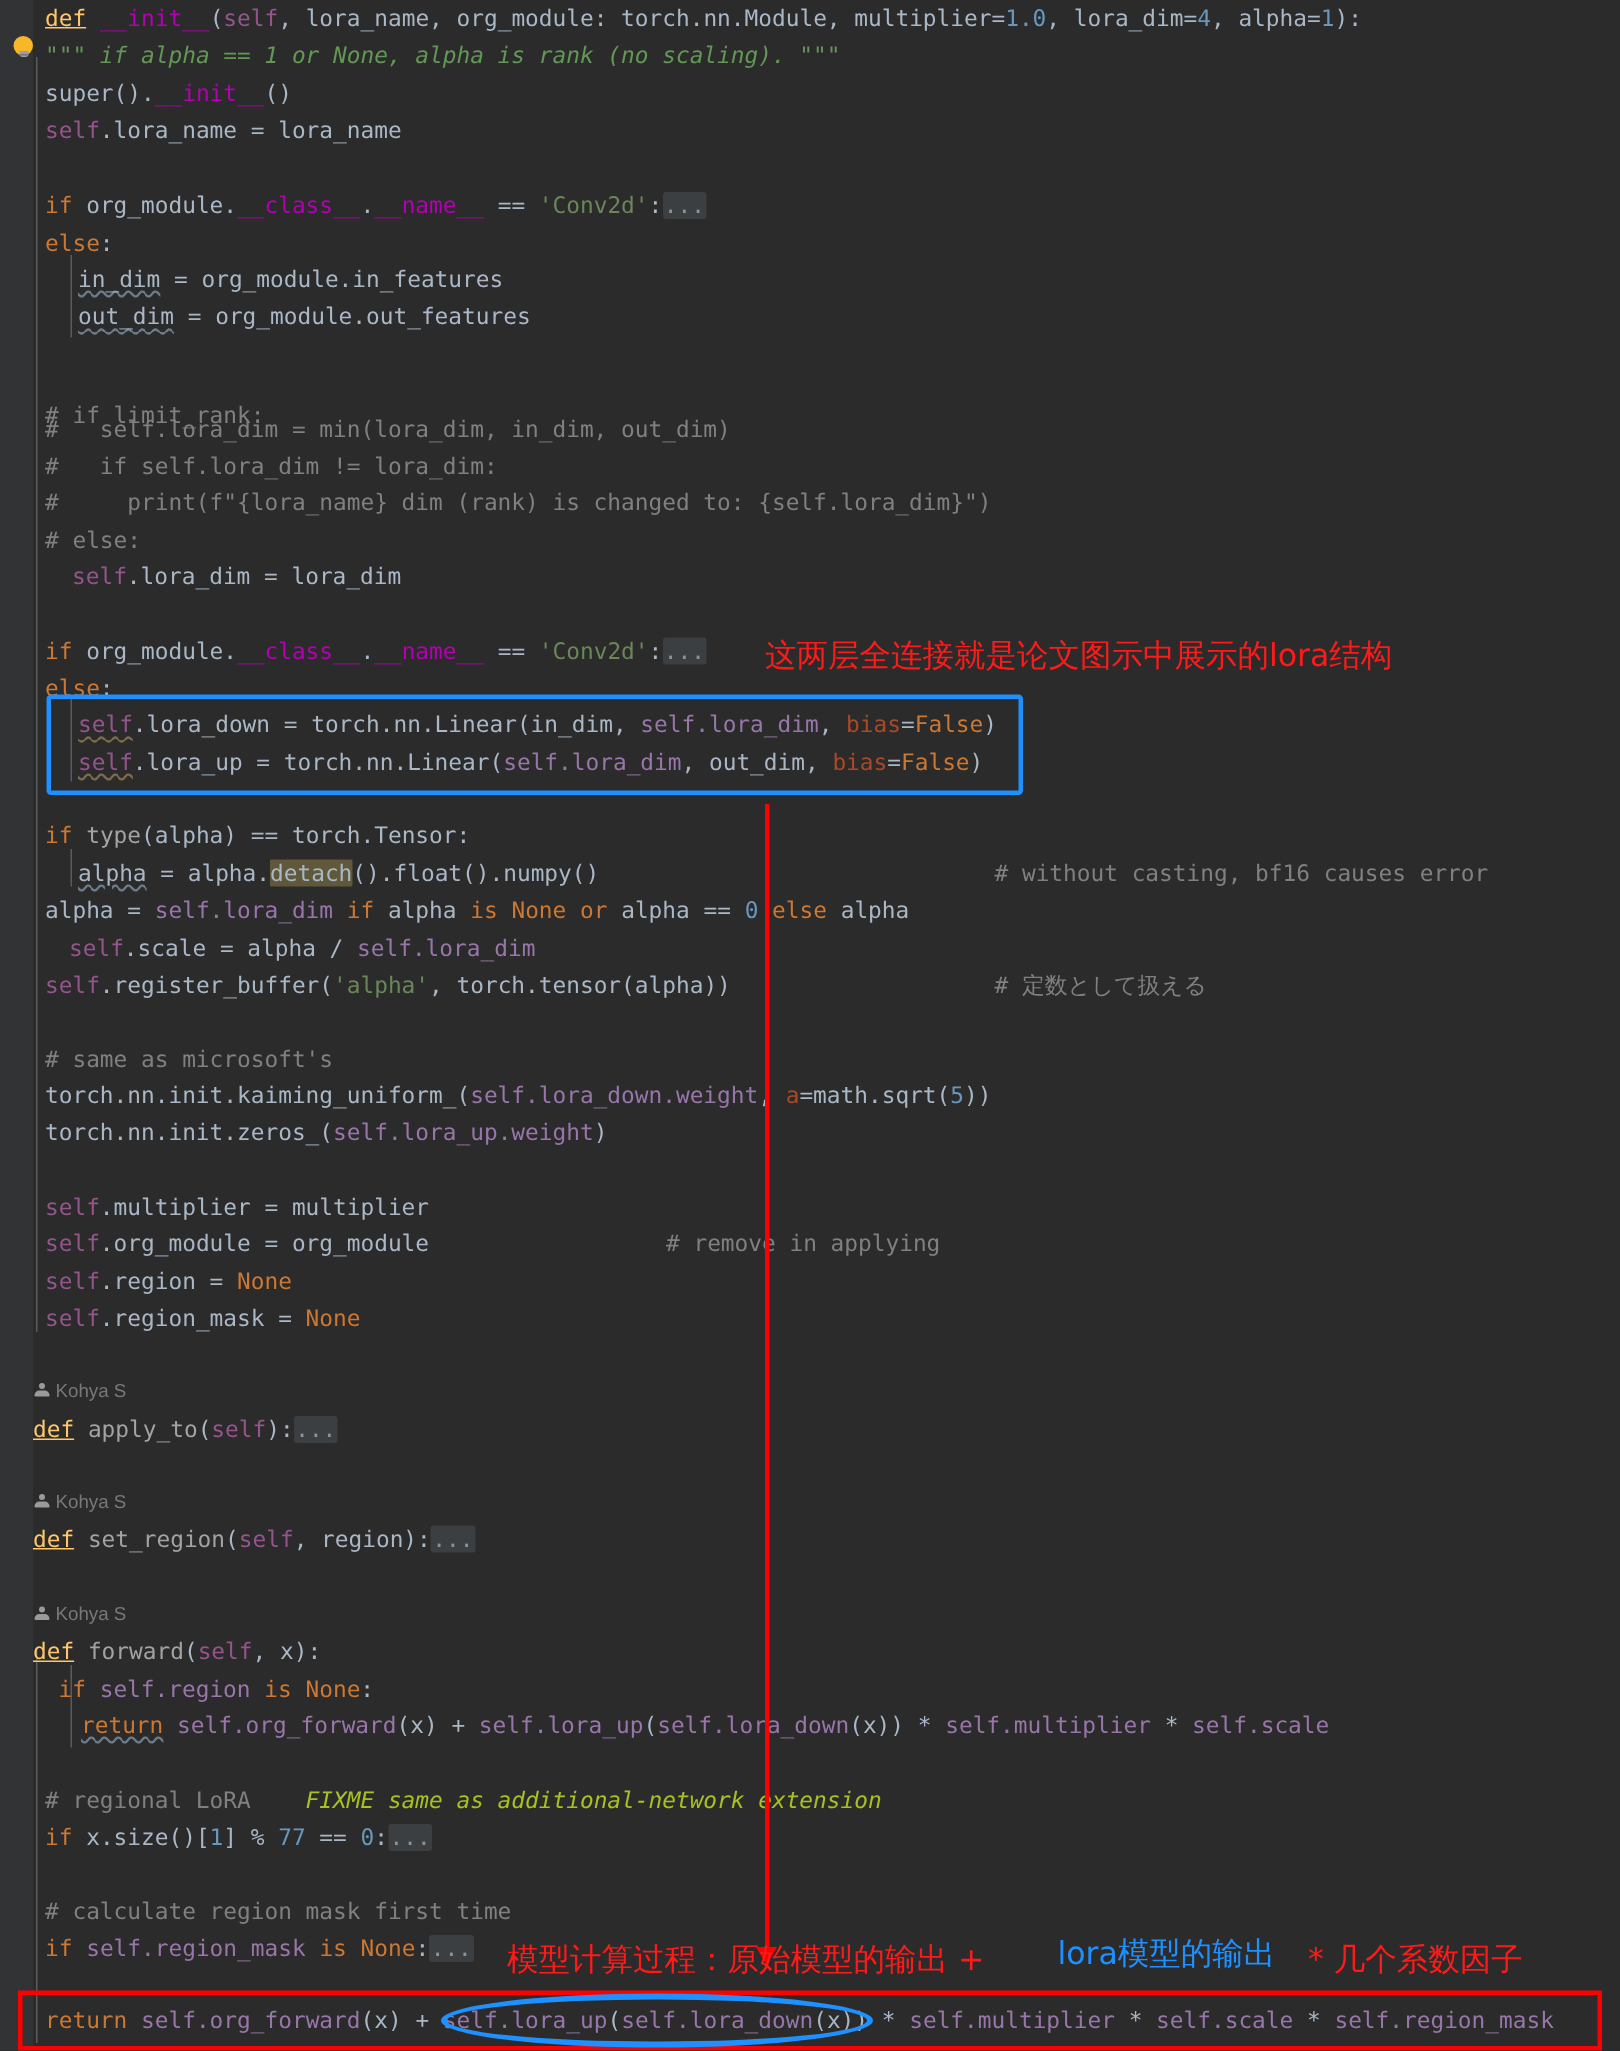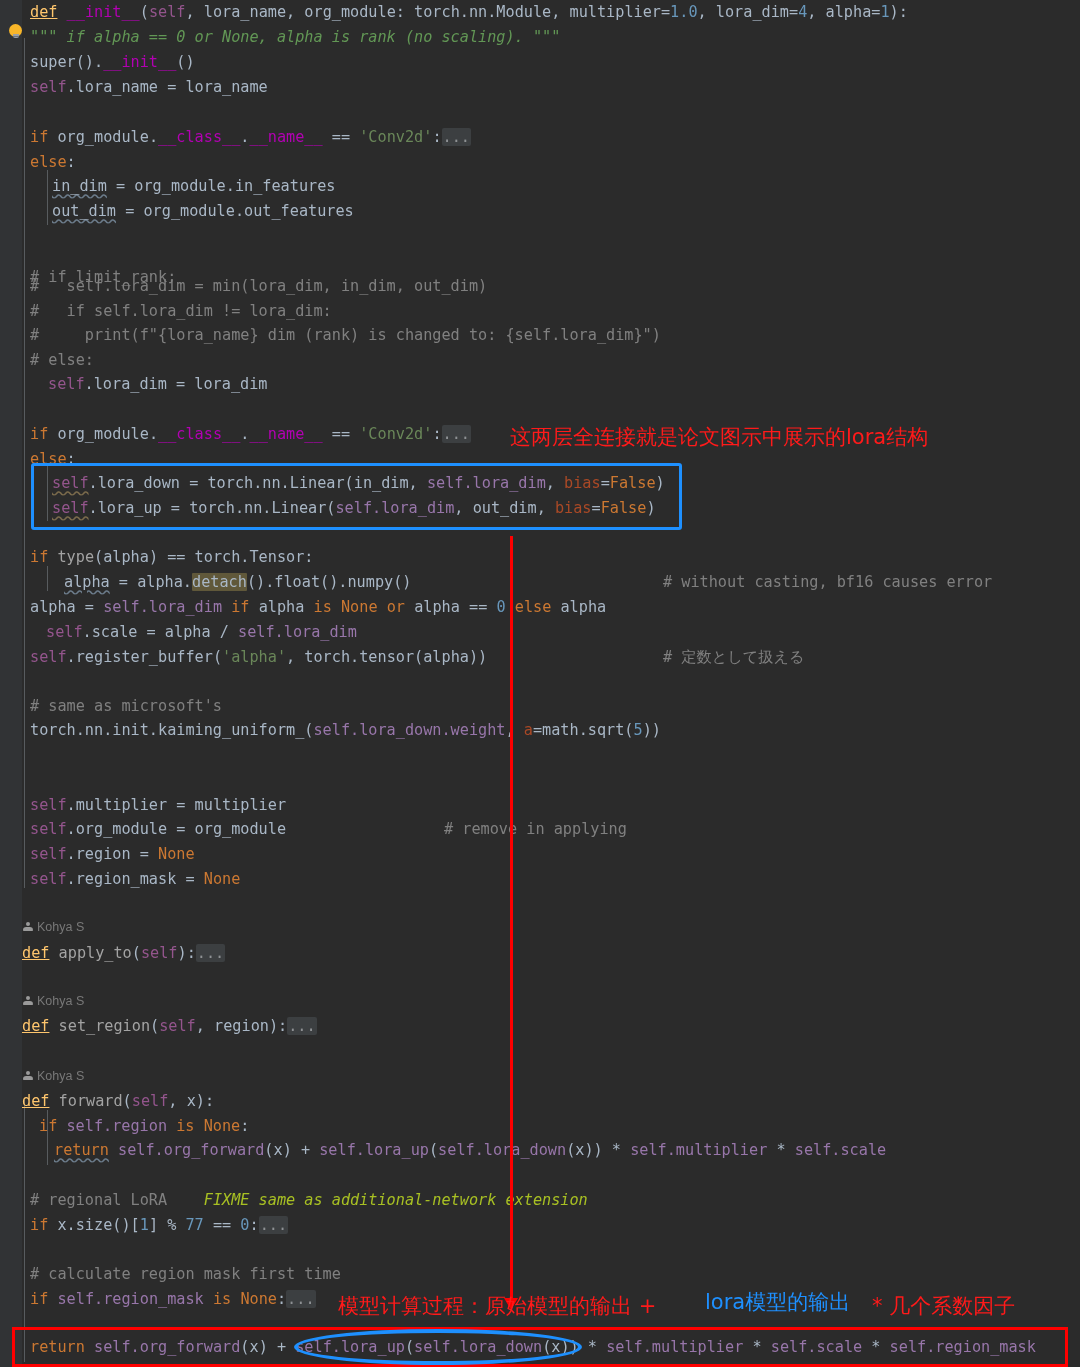--- a/index.html
+++ b/index.html
@@ -71,21 +71,21 @@
 
   <div class="indentguide" style="left:24px;top:38px;height:850px;"></div>
   <div class="indentguide" style="left:24px;top:1100px;height:262px;"></div>
   <div class="indentguide" style="left:47px;top:1110px;height:55px;"></div>
   <div class="indentguide" style="left:47px;top:466px;height:55px;"></div>
   <div class="indentguide" style="left:47px;top:566px;height:25px;"></div>
   <div class="indentguide" style="left:47px;top:170px;height:55px;"></div>
 
   <div class="line" style="top:0px;left:30px;"><span class="kw dfn">def</span> <span class="magic">__init__</span><span class="plain">(</span><span class="self">self</span><span class="plain">, lora_name, org_module: torch.nn.Module, multiplier=</span><span class="num">1.0</span><span class="plain">, lora_dim=</span><span class="num">4</span><span class="plain">, alpha=</span><span class="num">1</span><span class="plain">):</span></div>
 
-  <div class="line" style="top:25px;left:30px;"><span class="docs">""" <i>if alpha == 0 or None, alpha is rank (no scaling).</i> """</span></div>
+  <div class="line" style="top:25px;left:30px;"><span class="docs">""" <i>if alpha == 1 or None, alpha is rank (no scaling).</i> """</span></div>
 
   <div class="line" style="top:50px;left:30px;"><span class="plain">super().</span><span class="magic">__init__</span><span class="plain">()</span></div>
 
   <div class="line" style="top:75px;left:30px;"><span class="self">self</span><span class="plain">.lora_name = lora_name</span></div>
 
   <div class="line" style="top:125px;left:30px;"><span class="kw">if</span><span class="plain"> org_module.</span><span class="magic">__class__</span><span class="plain">.</span><span class="magic">__name__</span><span class="plain"> == </span><span class="str">'Conv2d'</span><span class="plain">:</span><span class="fold">...</span></div>
 
   <div class="line" style="top:150px;left:30px;"><span class="kw">else</span><span class="plain">:</span></div>
 
   <div class="line" style="top:174px;left:52px;"><span class="plain typo">in_dim</span><span class="plain"> = org_module.in_features</span></div>
@@ -103,34 +103,35 @@
   <div class="line" style="top:422px;left:30px;"><span class="kw">if</span><span class="plain"> org_module.</span><span class="magic">__class__</span><span class="plain">.</span><span class="magic">__name__</span><span class="plain"> == </span><span class="str">'Conv2d'</span><span class="plain">:</span><span class="fold">...</span></div>
 
   <div class="line" style="top:447px;left:30px;"><span class="kw">else</span><span class="plain">:</span></div>
 
   <div class="line" style="top:471px;left:52px;"><span class="self weaktypo">self</span><span class="plain">.lora_down = torch.nn.Linear(in_dim, </span><span class="attr">self.lora_dim</span><span class="plain">, </span><span class="kwarg">bias</span><span class="plain">=</span><span class="kw">False</span><span class="plain">)</span></div>
 
   <div class="line" style="top:496px;left:52px;"><span class="self weaktypo">self</span><span class="plain">.lora_up = torch.nn.Linear(</span><span class="attr">self.lora_dim</span><span class="plain">, out_dim, </span><span class="kwarg">bias</span><span class="plain">=</span><span class="kw">False</span><span class="plain">)</span></div>
 
   <div class="line" style="top:545px;left:30px;"><span class="kw">if</span><span class="plain"> </span><span class="fn">type</span><span class="plain">(alpha) == torch.Tensor:</span></div>
 
-  <div class="line" style="top:570px;left:52px;margin-left:12px;"><span class="plain typo">alpha</span><span class="plain"> = alpha.</span><span class="plain hl">detach</span><span class="plain">().float().numpy()</span></div>
+  <div class="line" style="top:570px;left:52px;"><span class="plain typo">alpha</span><span class="plain"> = alpha.</span><span class="plain hl">detach</span><span class="plain">().float().numpy()</span></div>
   <div class="line" style="top:570px;left:663px;"><span class="com"># without casting, bf16 causes error</span></div>
 
   <div class="line" style="top:595px;left:30px;"><span class="plain">alpha = </span><span class="attr">self.lora_dim</span><span class="plain"> </span><span class="kw">if</span><span class="plain"> alpha </span><span class="kw">is</span><span class="plain"> </span><span class="kw">None</span><span class="plain"> </span><span class="kw">or</span><span class="plain"> alpha == </span><span class="num">0</span><span class="plain"> </span><span class="kw">else</span><span class="plain"> alpha</span></div>
 
   <div class="line" style="top:620px;left:30px;margin-left:16px;"><span class="self">self</span><span class="plain">.scale = alpha / </span><span class="attr">self.lora_dim</span></div>
 
   <div class="line" style="top:645px;left:30px;"><span class="self">self</span><span class="plain">.register_buffer(</span><span class="str">'alpha'</span><span class="plain">, torch.tensor(alpha))</span></div>
   <div class="line" style="top:645px;left:663px;"><span class="com"># 定数として扱える</span></div>
 
   <div class="line" style="top:694px;left:30px;"><span class="com"># same as microsoft's</span></div>
 
   <div class="line" style="top:718px;left:30px;"><span class="plain">torch.nn.init.kaiming_uniform_(</span><span class="attr">self.lora_down.weight</span><span class="plain">, </span><span class="kwarg">a</span><span class="plain">=math.sqrt(</span><span class="num">5</span><span class="plain">))</span></div>
 
+  <div class="line" style="top:743px;left:30px;"><span class="plain">torch.nn.init.zeros_(</span><span class="attr">self.lora_up.weight</span><span class="plain">)</span></div>
 
   <div class="line" style="top:793px;left:30px;text-align:center;"><span class="self">self</span><span class="plain">.multiplier = multiplier</span></div>
 
   <div class="line" style="top:817px;left:30px;"><span class="self">self</span><span class="plain">.org_module = org_module</span></div>
   <div class="line" style="top:817px;left:444px;"><span class="com"># remove in applying</span></div>
 
   <div class="line" style="top:842px;left:30px;"><span class="self">self</span><span class="plain">.region = </span><span class="kw">None</span></div>
 
   <div class="line" style="top:867px;left:30px;"><span class="self">self</span><span class="plain">.region_mask = </span><span class="kw">None</span></div>
 

